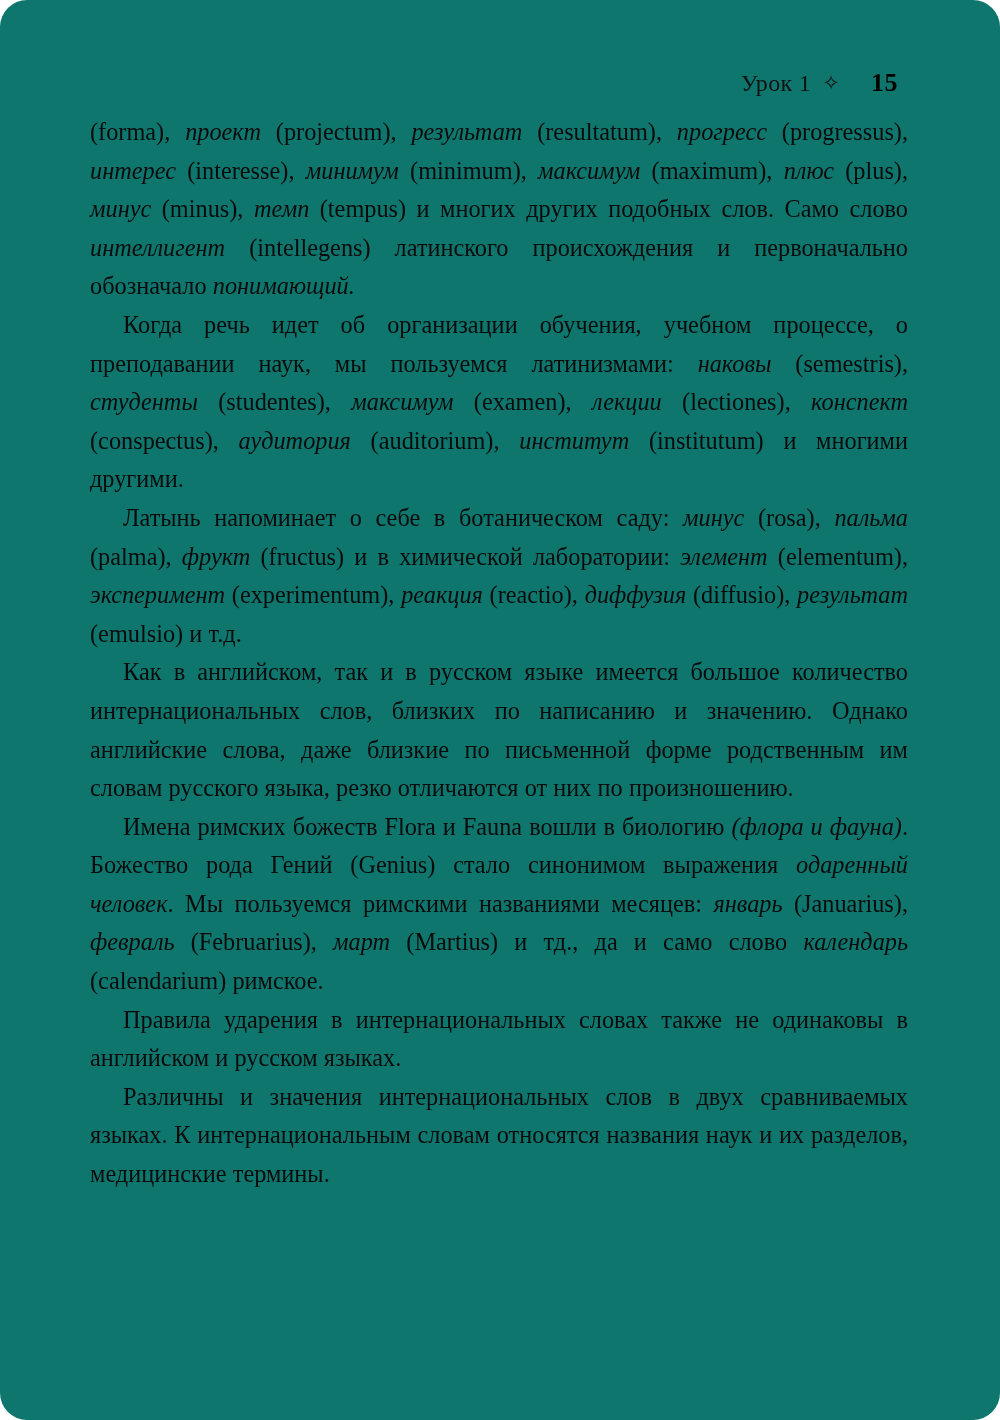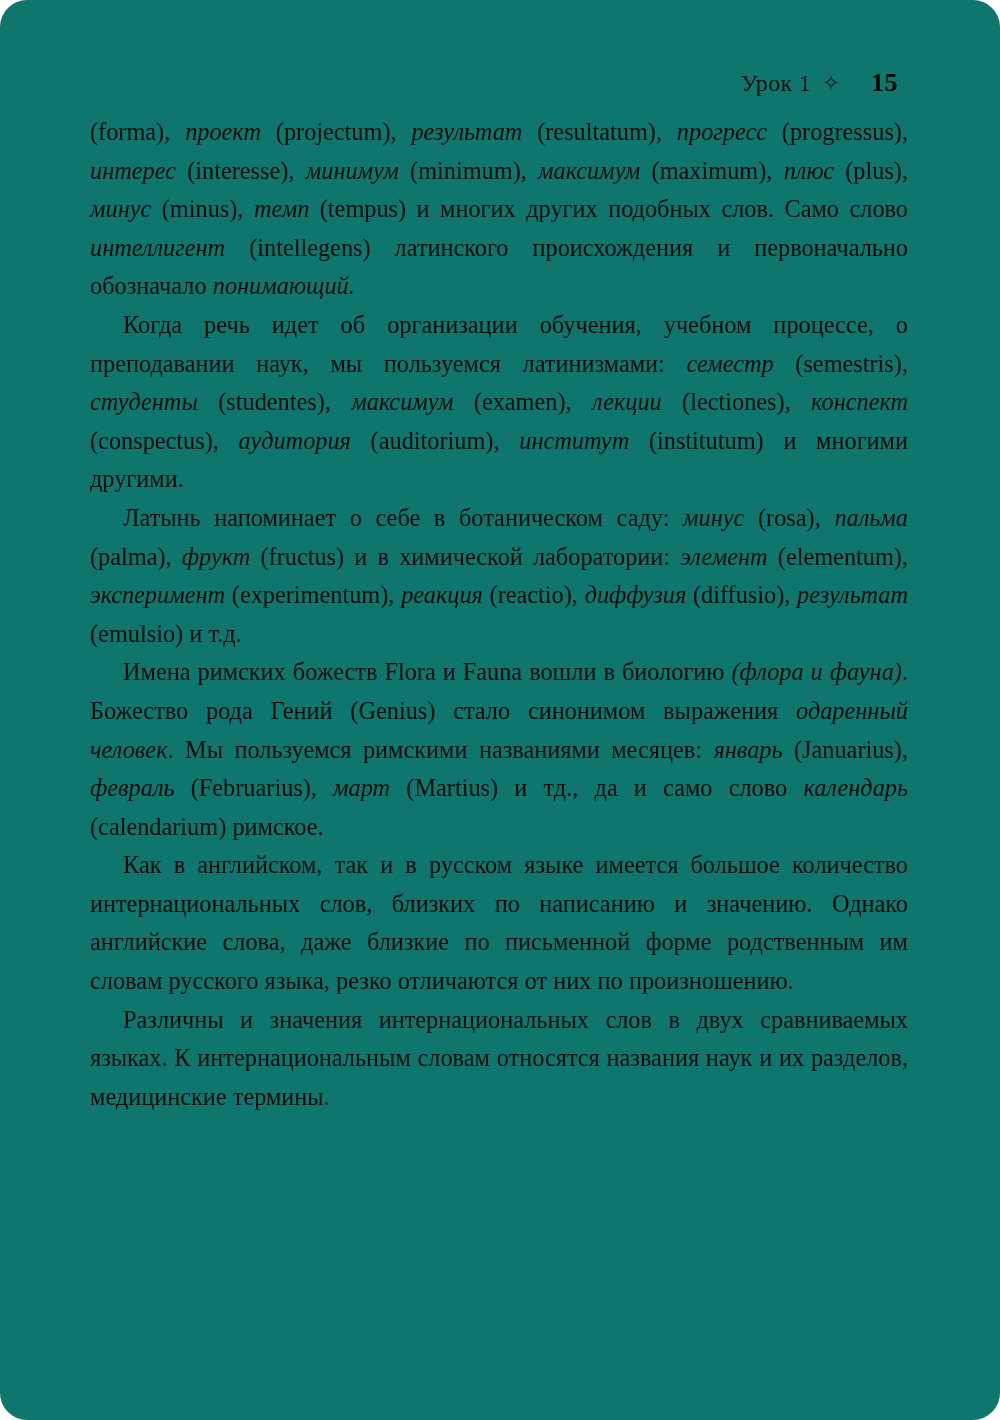--- a/index.html
+++ b/index.html
@@ -99,20 +99,21 @@
 
   <div class="running-header">
     <span class="header-lesson">Урок 1</span>
     <span class="header-ornament">✧</span>
     <span class="header-pageno">15</span>
   </div>
 
   <div class="text-body">
 
   <p class="para cont">(forma), <i>проект</i> (projectum), <i>результат</i> (resultatum), <i>прогресс</i> (progressus), <i>интерес</i> (interesse), <i>минимум</i> (minimum), <i>максимум</i> (maximum), <i>плюс</i> (plus), <i>минус</i> (minus), <i>темп</i> (tempus) и многих дру­гих подобных слов. Само слово <i>интеллигент</i> (intellegens) латинско­го происхождения и первоначально обозначало <i>понимающий.</i></p>
-      <p class="para indent">Когда речь идет об организации обучения, учебном процессе, о преподавании наук, мы пользуемся латинизмами: <i>семестр</i> (semestris), <i>студенты</i> (studentes), <i>максимум</i> (examen), <i>лекции</i> (lectiones), <i>конспект</i> (conspectus), <i>аудитория</i> (auditorium), <i>институт</i> (institutum) и многими другими.</p>
+      <p class="para indent">Когда речь идет об организации обучения, учебном процессе, о преподавании наук, мы пользуемся латинизмами: <i>наковы</i> (semestris), <i>студенты</i> (studentes), <i>максимум</i> (examen), <i>лекции</i> (lectiones), <i>конспект</i> (conspectus), <i>аудитория</i> (auditorium), <i>институт</i> (institutum) и многими другими.</p>
       <p class="para indent">Латынь напоминает о себе в ботаническом саду: <i>минус</i> (rosa), <i>паль­ма</i> (palma), <i>фрукт</i> (fructus) и в химической лаборатории: <i>элемент</i> (elementum), <i>эксперимент</i> (experimentum), <i>реакция</i> (reactio), <i>диф­фузия</i> (diffusio), <i>результат</i> (emulsio) и т.д.</p>
+      <p class="para indent">Как в английском, так и в русском языке имеется большое ко­личество интернациональных слов, близких по написанию и зна­чению. Однако английские слова, даже близкие по письменной форме родственным им словам русского языка, резко отличаются от них по произношению.</p>
       <p class="para indent">Имена римских божеств Flora и Fauna вошли в биологию <i>(фло­ра и фауна)</i>. Божество рода Гений (Genius) стало синонимом вы­ражения <i>одаренный человек</i>. Мы пользуемся римскими названия­ми месяцев: <i>январь</i> (Januarius), <i>февраль</i> (Februarius), <i>март</i> (Martius) и тд., да и само слово <i>календарь</i> (calendarium) римское.</p>
-      <p class="para indent">Как в английском, так и в русском языке имеется большое ко­личество интернациональных слов, близких по написанию и зна­чению. Однако английские слова, даже близкие по письменной форме родственным им словам русского языка, резко отличаются от них по произношению.</p>
+      <p class="para indent">Правила ударения в интернациональных словах также не оди­наковы в английском и русском языках.</p>
       <p class="para indent">Различны и значения интернациональных слов в двух сравни­ваемых языках. К интернациональным словам относятся назва­ния наук и их разделов, медицинские термины.</p>
     </div>
 
 </div>
 
 </body></html>

